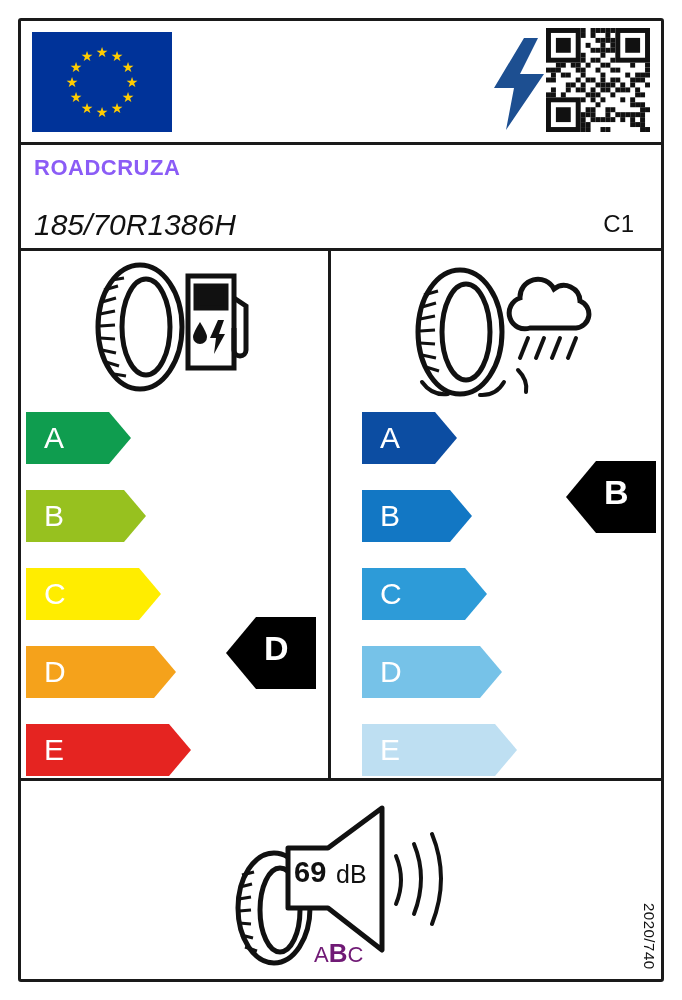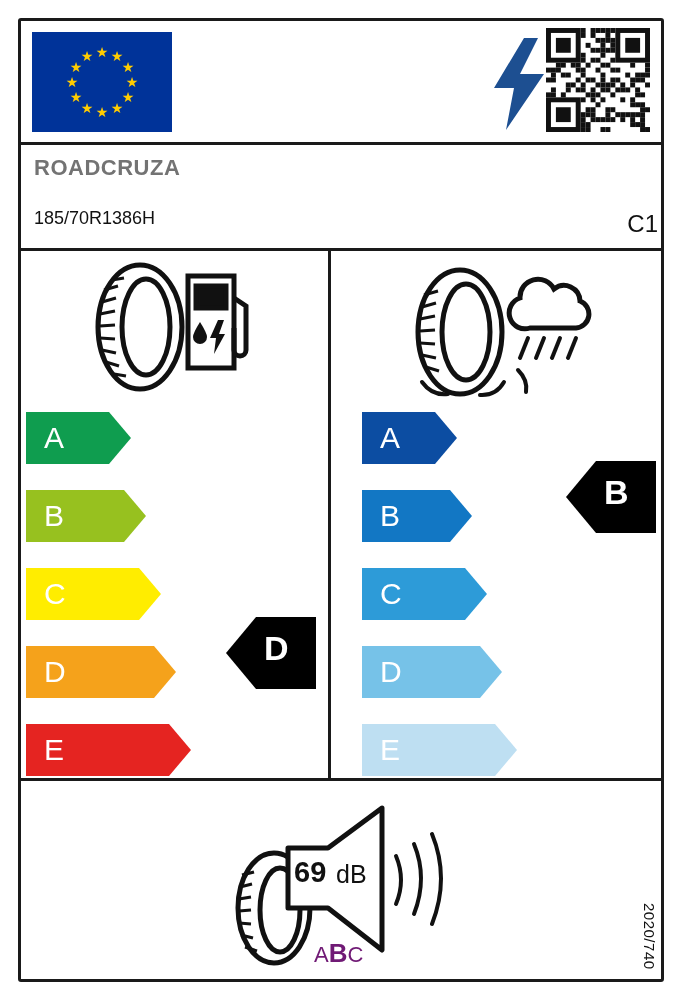--- a/index.html
+++ b/index.html
@@ -38,28 +38,28 @@
   }
   .qr{
     position:absolute;right:32px;top:28px;width:104px;height:104px;
     background:#fff;
   }
   .hr1{
     position:absolute;left:21px;top:142px;width:640px;height:3px;background:#1a1a1a;
   }
   .brand{
     position:absolute;left:34px;top:155px;
-    font-size:22px;font-weight:bold;color:#737373;letter-spacing:.5px;
+    font-size:22px;font-weight:bold;color:#8b5cf6;letter-spacing:.5px;
   }
   .tyre-size{
     position:absolute;left:34px;top:208px;
-    font-size:18px;color:#111;
+    font-size:30px;color:#111;font-style:italic;
   }
   .tyre-class{
-    position:absolute;right:24px;top:210px;
+    position:absolute;right:48px;top:210px;
     font-size:24px;color:#111;
   }
   .hr2{
     position:absolute;left:21px;top:248px;width:640px;height:3px;background:#1a1a1a;
   }
   .vdiv{
     position:absolute;left:328px;top:251px;width:3px;height:527px;background:#1a1a1a;
   }
   .hr3{
     position:absolute;left:21px;top:778px;width:640px;height:3px;background:#1a1a1a;

